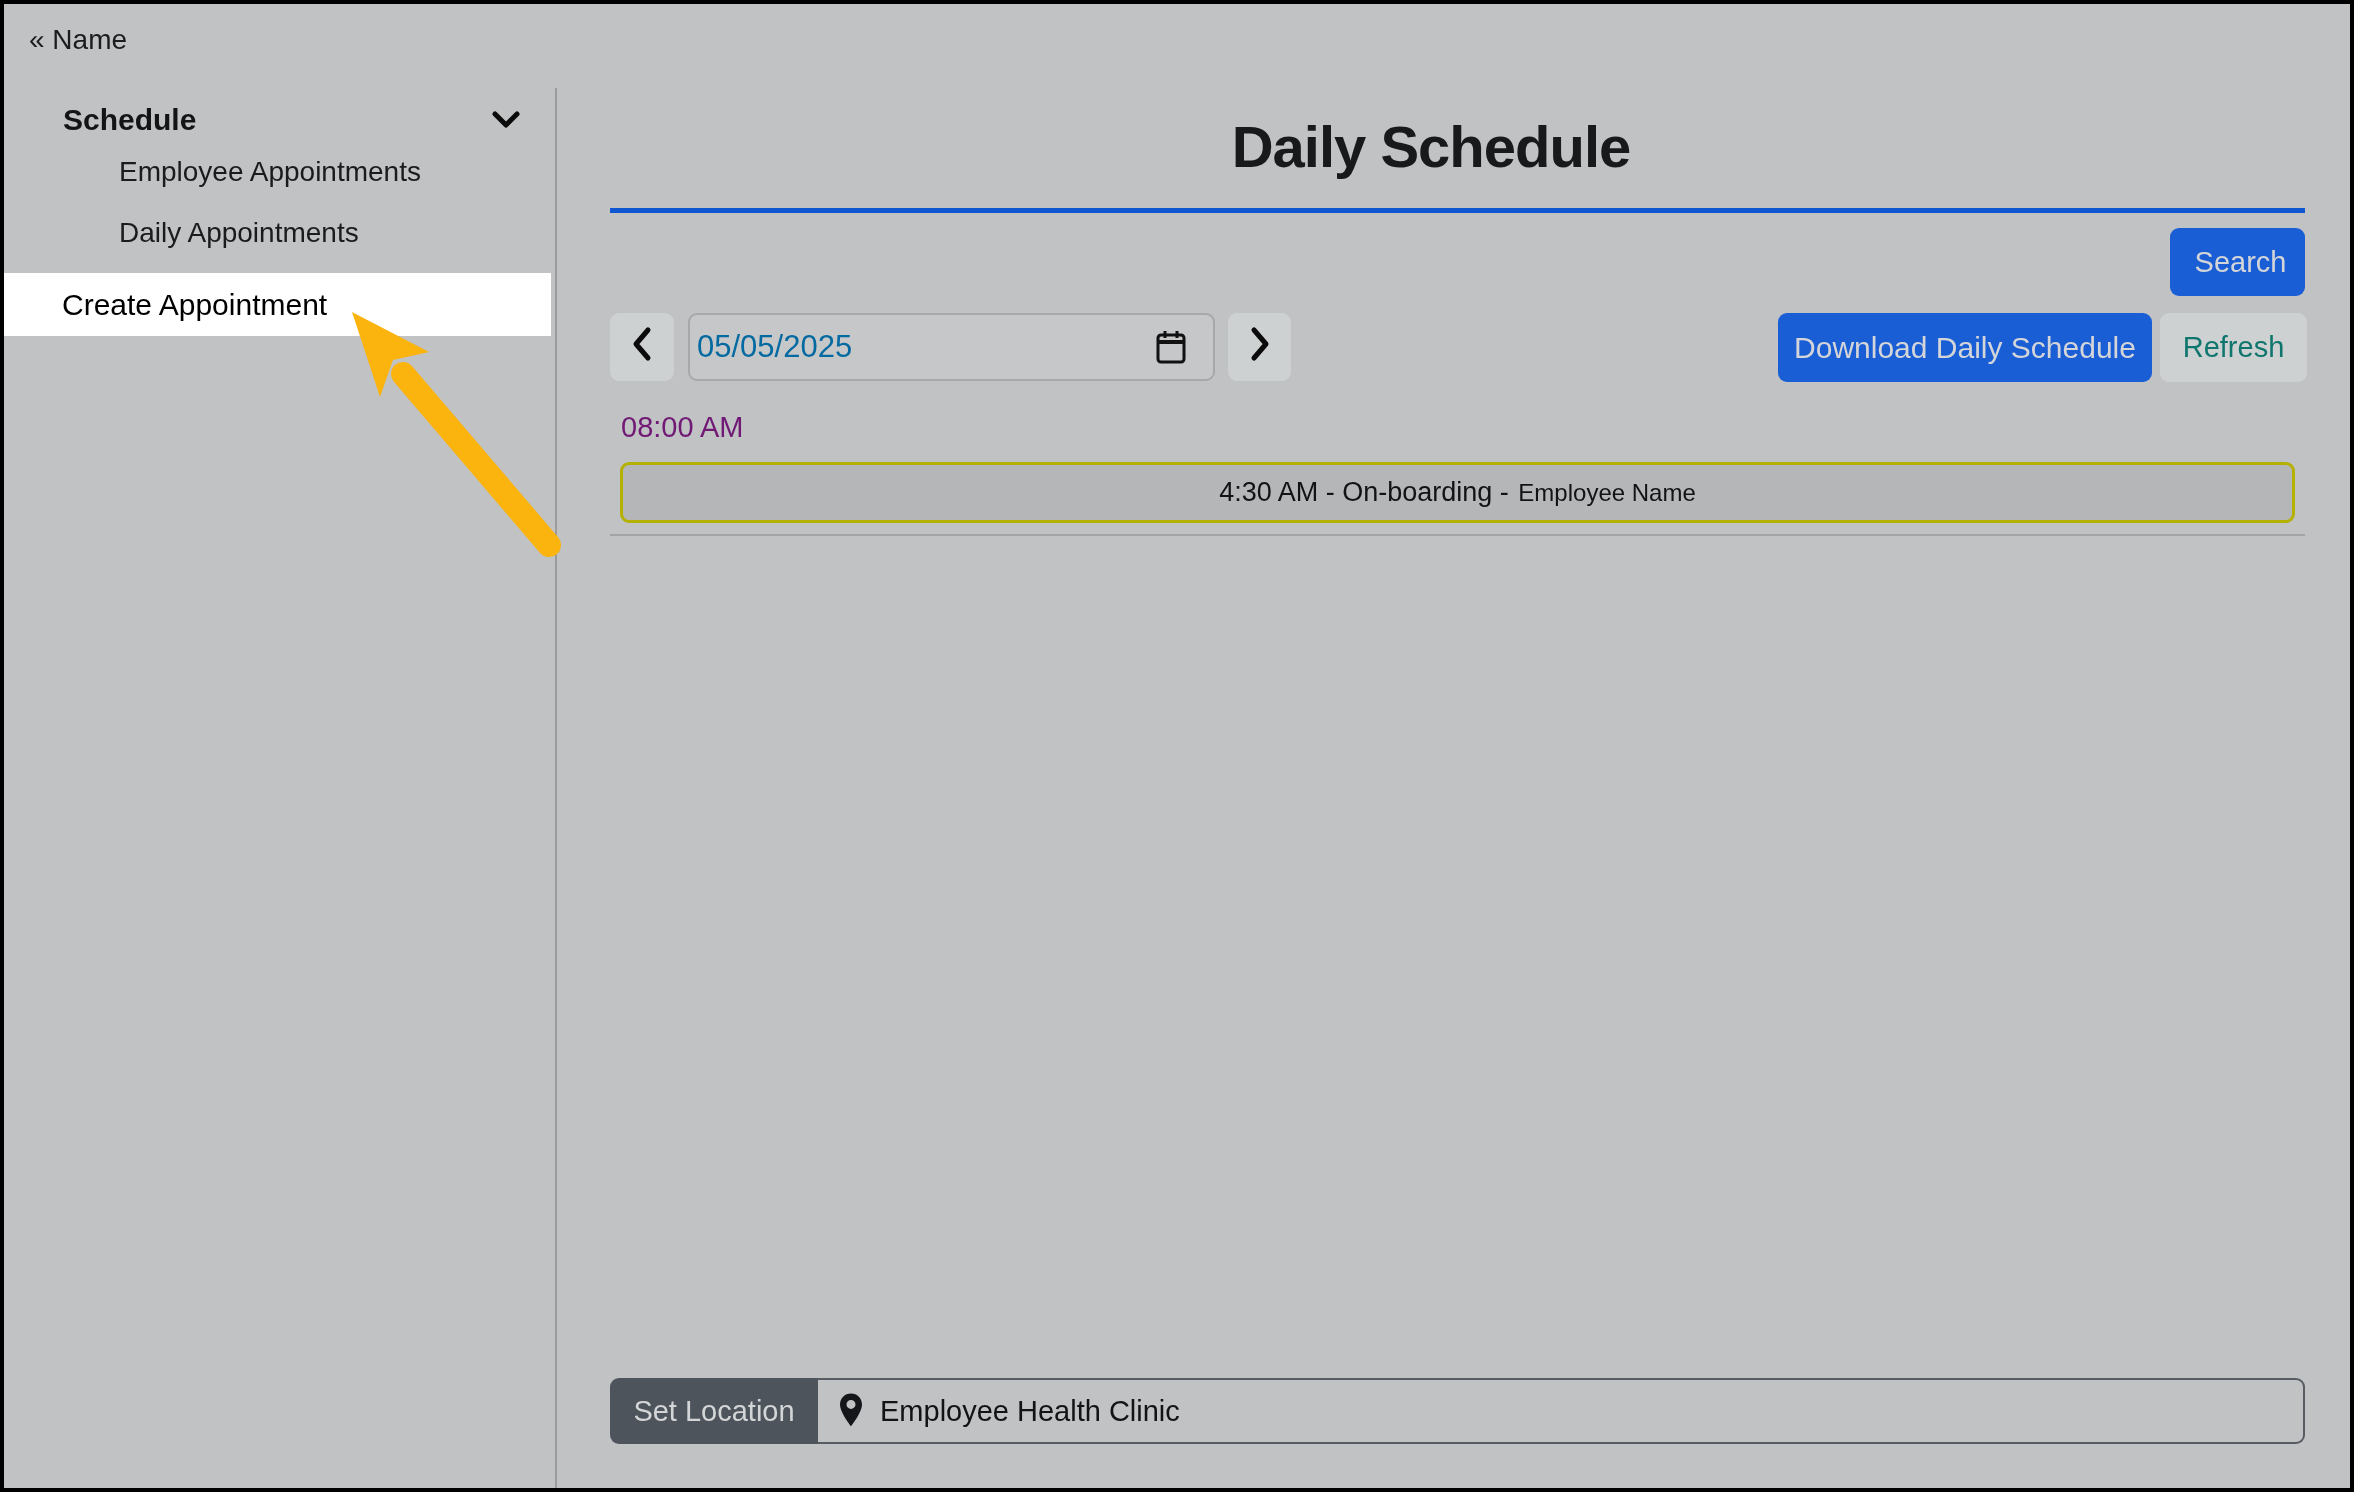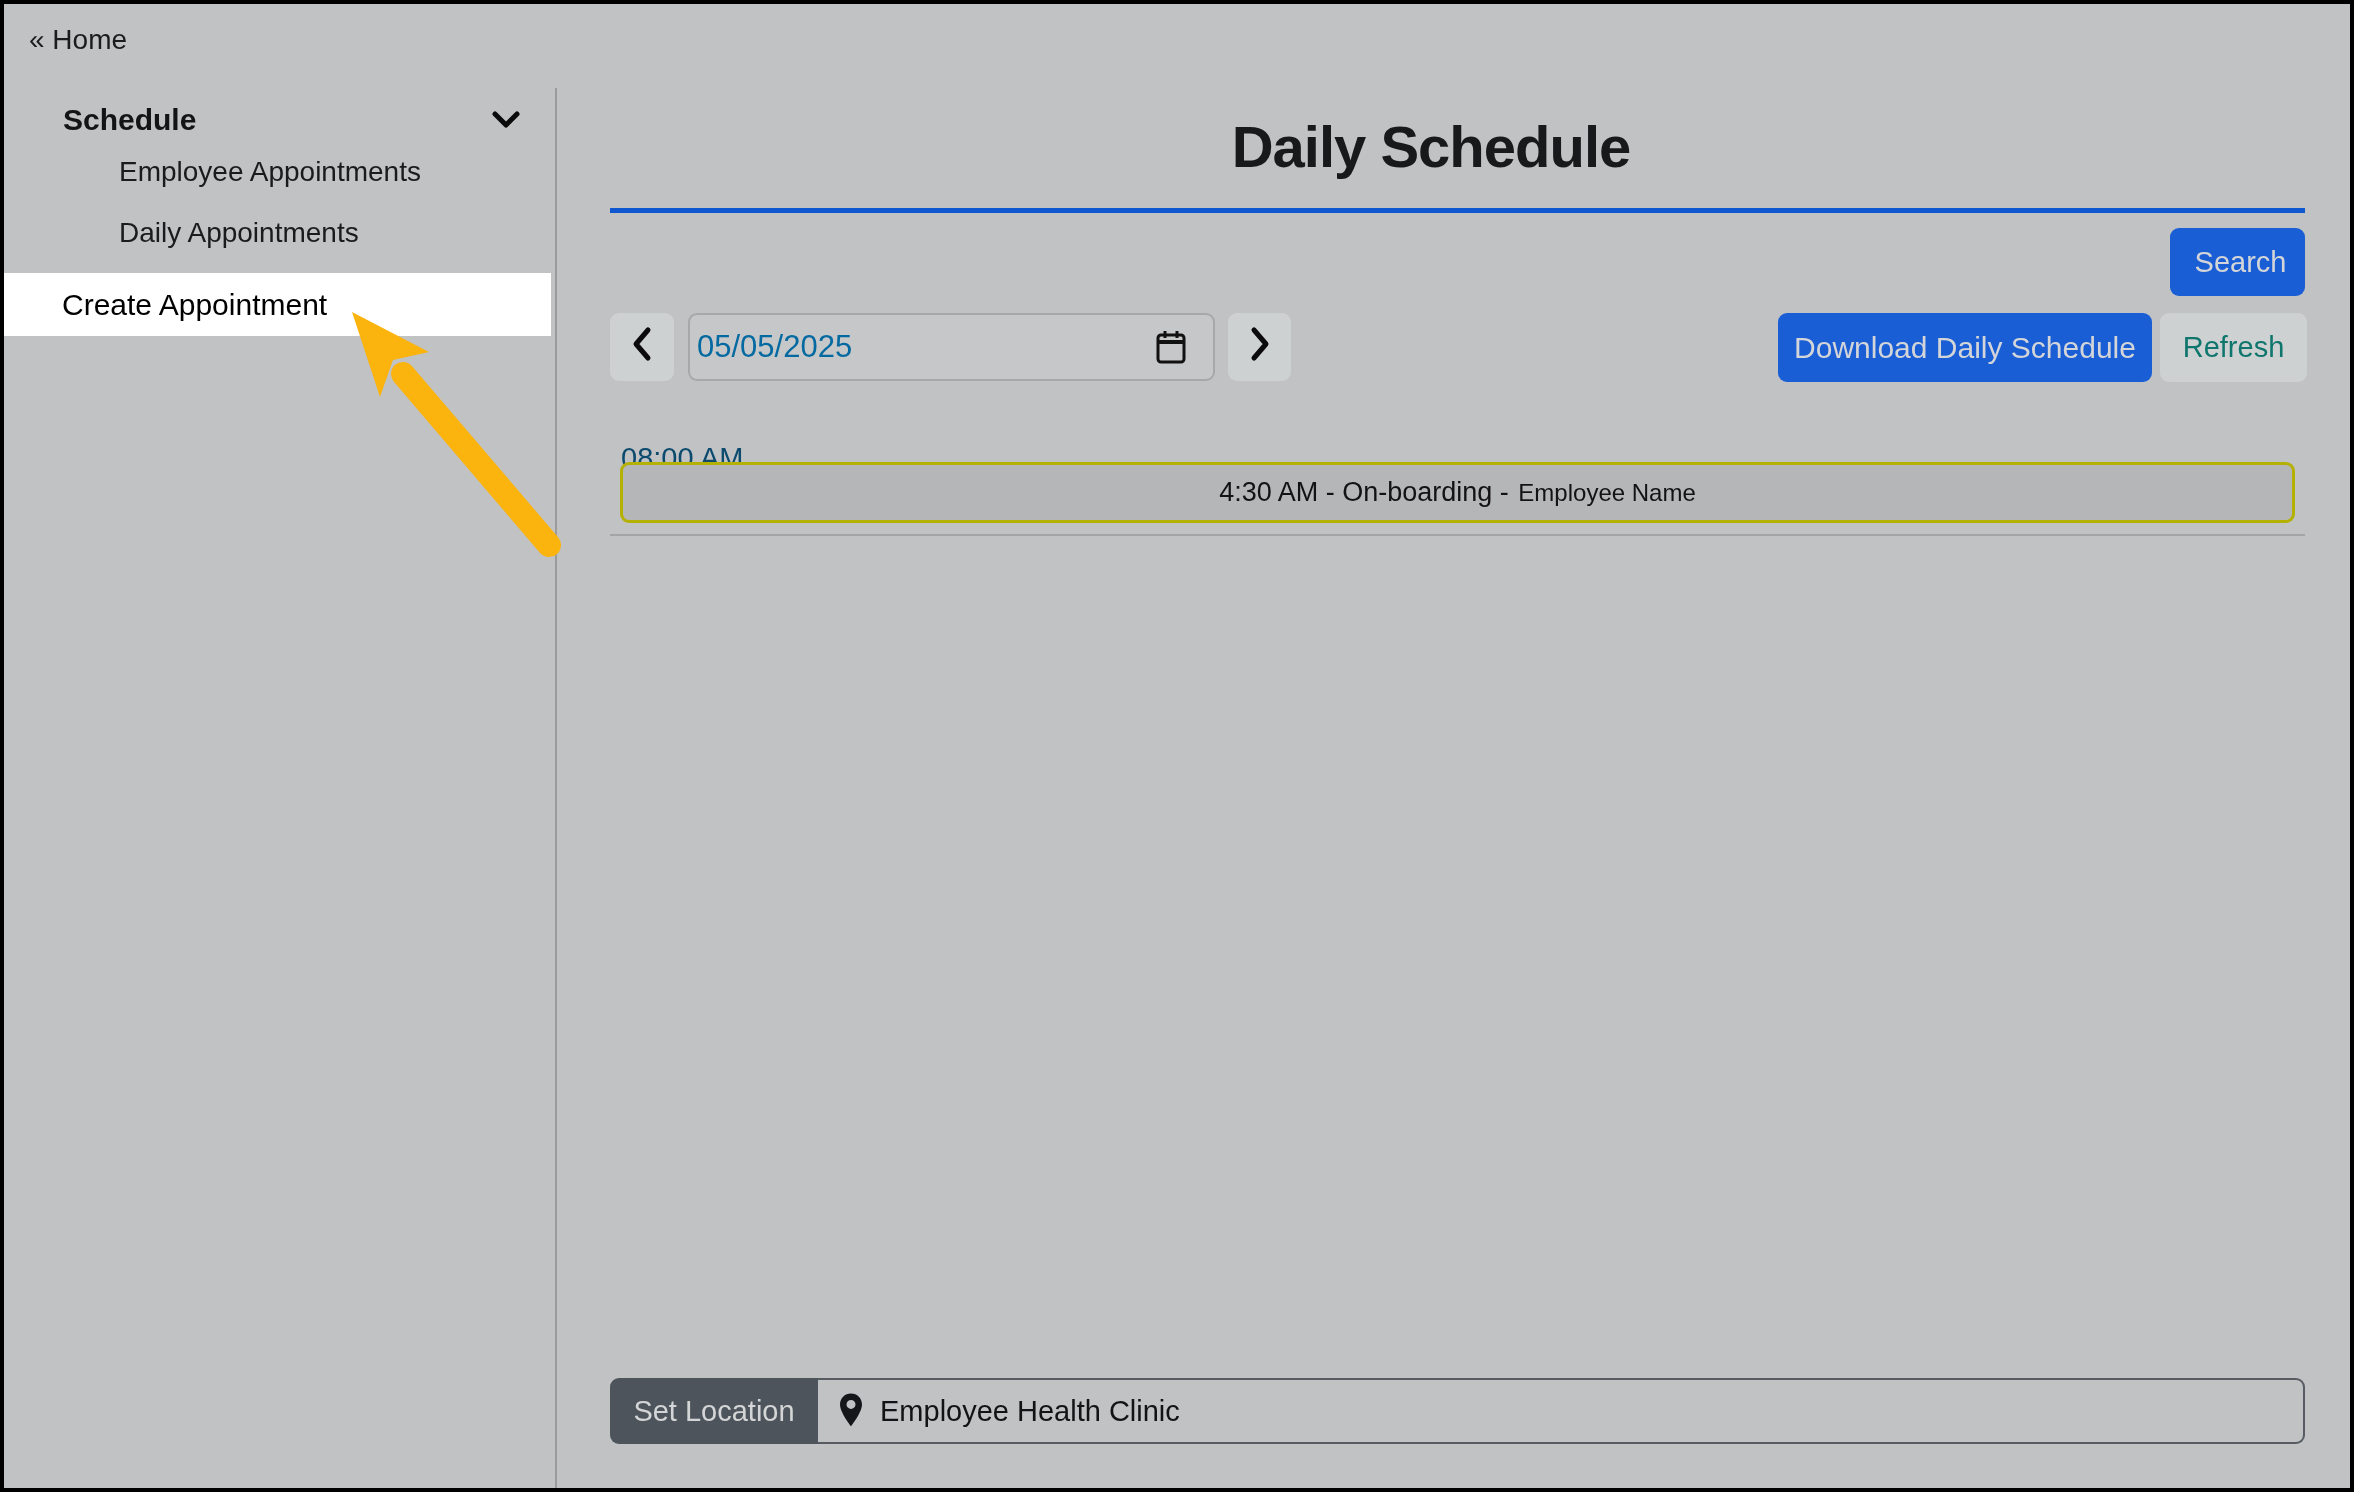--- a/index.html
+++ b/index.html
@@ -82,21 +82,21 @@
     left:688px;top:313px;width:527px;height:68px;
     background:#c6c7c8;border:2px solid #a6a8aa;border-radius:9px;
     box-sizing:border-box;display:flex;align-items:center;
   }
   .date-text{margin-left:7px;font-size:31px;color:#0369a1;flex:1;}
   .cal-icon{margin-right:26px;cursor:pointer;display:flex;}
   .download-btn{left:1778px;top:313px;width:374px;height:69px;font-size:30px;}
   .refresh-btn{left:2160px;top:313px;width:147px;height:69px;}
 
   .time-label{
-    left:621px;top:442px;font-size:29px;color:#0c4a6e;
+    left:621px;top:411px;font-size:29px;color:#701a75;
   }
   .appt-bar{
     left:620px;top:462px;width:1675px;height:61px;
     background:#b5b6b8;border:3px solid #b5b104;border-radius:9px;
     box-sizing:border-box;
     display:flex;align-items:center;justify-content:center;
     cursor:pointer;
   }
   .appt-text{font-size:27px;color:#131314;white-space:pre;}
   .appt-name{font-size:24px;color:#131314;margin-left:2px;}
@@ -117,21 +117,21 @@
   .loc-field .pin{margin-left:18px;display:flex;}
   .loc-text{margin-left:14px;font-size:29px;color:#121314;}
 
   .arrow-layer{position:absolute;inset:0;z-index:60;pointer-events:none;}
 </style>
 </head>
 <body>
 
 <div id="app">
 
-  <div class="abs home-link">« Home</div>
+  <div class="abs home-link">« Name</div>
 
   <div class="abs sidebar-divider"></div>
 
   <div class="abs schedule-header">
     <span>Schedule</span>
     <span class="chevron-down">
       <svg width="30" height="22" viewBox="0 0 30 22">
         <polyline points="4,5 15,16 26,5" fill="none" stroke="#0b0b0b" stroke-width="5" stroke-linecap="round" stroke-linejoin="round"></polyline>
       </svg>
     </span>

